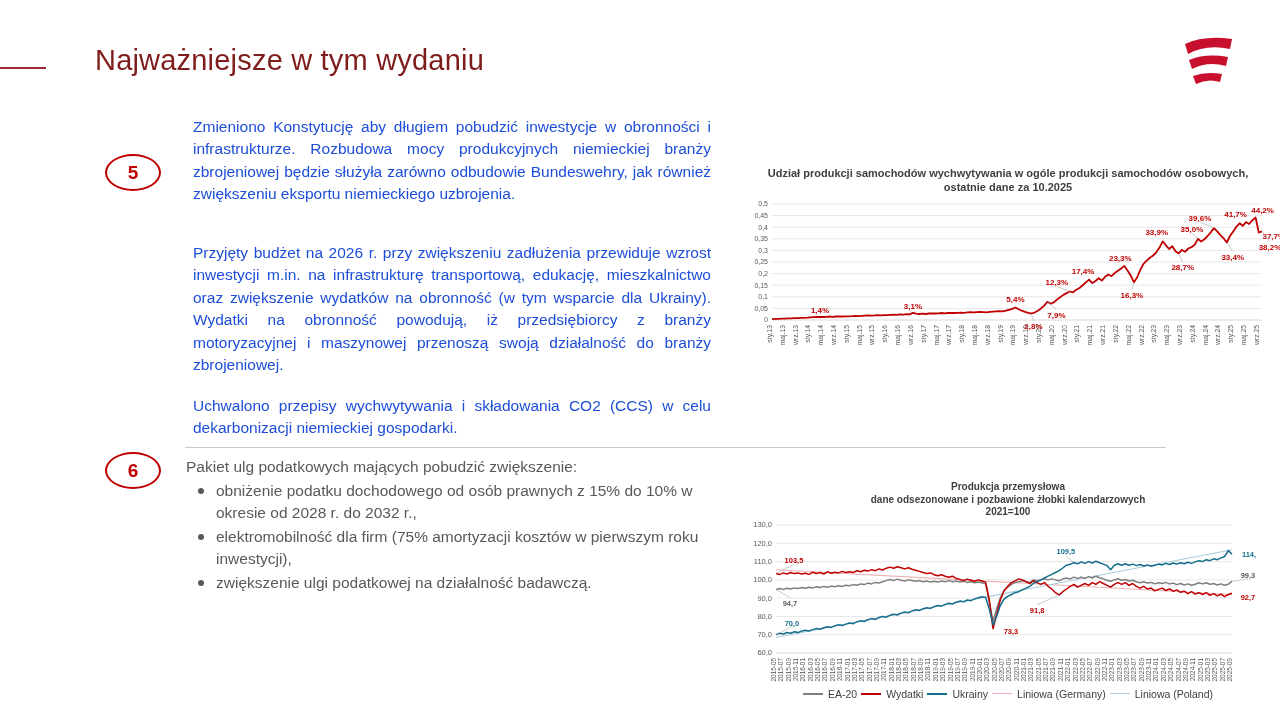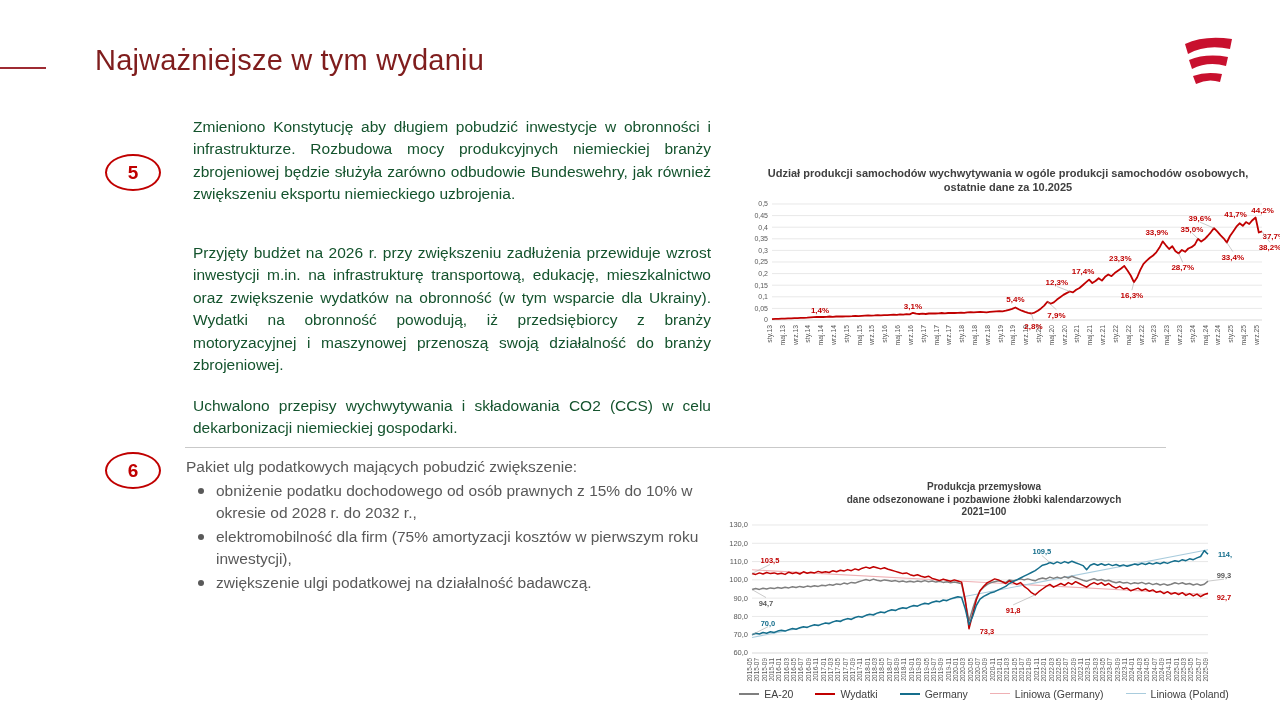--- a/index.html
+++ b/index.html
@@ -4,38 +4,38 @@
 <style>
   html,body{margin:0;padding:0;background:#fff;}
   body{width:1280px;height:720px;overflow:hidden;font-family:"Liberation Sans",sans-serif;position:relative;}
   .slide{position:absolute;inset:0;background:#ffffff;}
   .accent-dash{position:absolute;left:0;top:67px;width:46px;height:2px;background:#9E2B33;}
   .page-title{position:absolute;left:95px;top:44px;margin:0;font-size:29px;font-weight:400;color:#7f1d1d;letter-spacing:.2px;}
   .logo{position:absolute;left:1178px;top:33px;width:60px;height:60px;}
   .badge{position:absolute;width:52px;height:33px;border:2.5px solid #C00000;border-radius:50%;display:flex;align-items:center;justify-content:center;color:#C00000;font-weight:700;font-size:19px;background:#fff;}
   .badge5{left:105px;top:154px;}
   .badge6{left:105px;top:452px;}
-  .para{position:absolute;left:193px;width:518px;margin:0;text-align:justify;font-size:15.5px;line-height:22.4px;color:#14532d;}
+  .para{position:absolute;left:193px;width:518px;margin:0;text-align:justify;font-size:15.5px;line-height:22.4px;color:#1d4ed8;}
   .p1{top:116px;}
   .p2{top:242px;}
   .p3{top:395px;}
   .divider{position:absolute;left:185px;top:447px;width:981px;height:1px;background:#C9C9C9;}
   .sec6{position:absolute;left:186px;top:456px;width:524px;color:#595959;font-size:15.5px;line-height:22px;}
   .sec6 .intro{margin:0 0 2px 0;}
   .sec6 ul{margin:0;padding:0;list-style:none;}
   .sec6 li{position:relative;padding-left:30px;margin:2px 0;}
   .sec6 li::before{content:"";position:absolute;left:12px;top:8px;width:6px;height:6px;border-radius:50%;background:#595959;}
   .sec6 .outro{margin:2px 0 0 0;text-align:justify;}
   .chart{position:absolute;background:#fff;}
   .chart1{left:746px;top:166px;width:524px;}
-  .chart2{left:722px;top:481px;width:524px;}
+  .chart2{left:746px;top:481px;width:524px;}
   .ctitle{font-size:11px;font-weight:700;color:#404040;text-align:center;line-height:14px;}
   .ctitle2{font-size:10px;font-weight:700;color:#404040;text-align:center;line-height:12.5px;}
   svg{overflow:visible;display:block;}
-  .legend{display:flex;justify-content:center;align-items:center;gap:22px;font-size:10.5px;color:#404040;margin-top:1px;}
+  .legend{display:flex;justify-content:center;align-items:center;gap:4px;font-size:10.5px;color:#404040;margin-top:1px;}
   .legend .item{display:flex;align-items:center;white-space:nowrap;}
   .legend .sw{display:inline-block;width:20px;margin-right:5px;}
 </style>
 </head>
 <body>
 
 <div class="slide">
 
   <div class="accent-dash"></div>
   <h1 class="page-title">Najważniejsze w tym wydaniu</h1>
@@ -282,21 +282,21 @@
         <span class="item">
           <span class="sw" style="border-top: 2.2px solid rgb(127, 127, 127);"></span>
           <span>EA-20</span>
         </span>
         <span class="item">
           <span class="sw" style="border-top: 2.2px solid rgb(192, 0, 0);"></span>
           <span>Wydatki</span>
         </span>
         <span class="item">
           <span class="sw" style="border-top: 2.2px solid rgb(21, 110, 140);"></span>
-          <span>Germany</span>
+          <span>Ukrainy</span>
         </span>
         <span class="item">
           <span class="sw" style="border-top: 1.5px solid rgb(239, 176, 180);"></span>
           <span>Liniowa (Germany)</span>
         </span>
         <span class="item">
           <span class="sw" style="border-top: 1.5px solid rgb(169, 204, 221);"></span>
           <span>Liniowa (Poland)</span>
         </span>
       </div>

